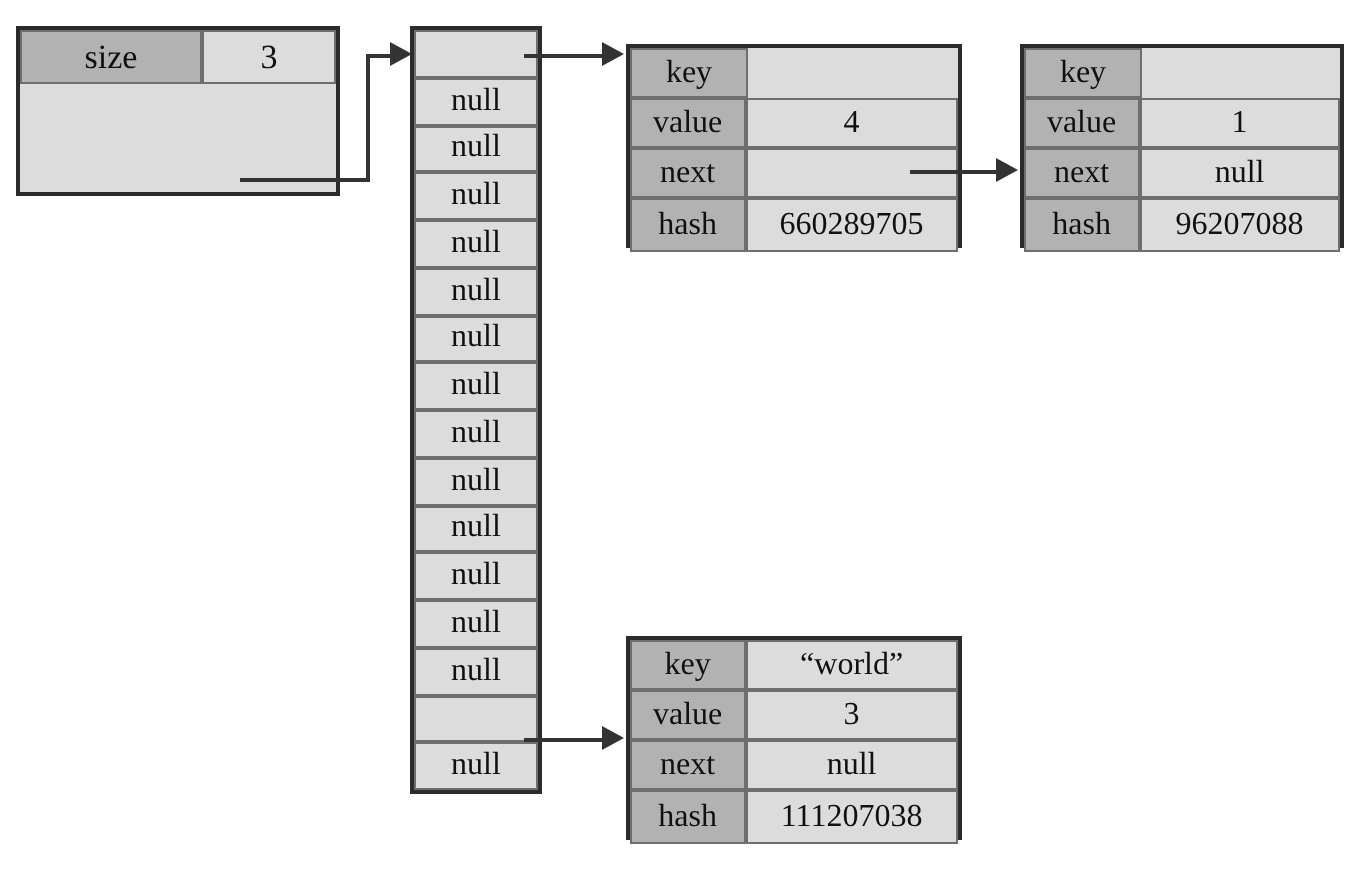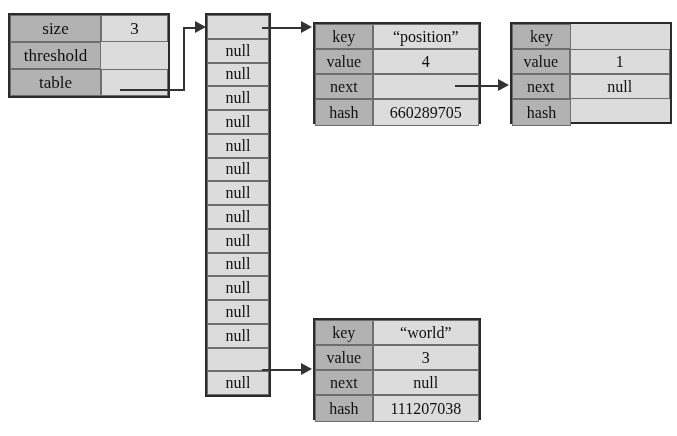--- a/index.html
+++ b/index.html
@@ -111,25 +111,20 @@
 <body>
 
 <div id="canvas">
 
   <div class="box" id="struct-table">
     <div class="row">
       <div class="cell label">size</div>
       <div class="cell value">3</div>
     </div>
     <div class="row">
-      <div class="cell label">threshold</div>
-    </div>
-    <div class="row">
-      <div class="cell label">table</div>
-      <div class="cell value"></div>
     </div>
   </div>
 
   <div class="box" id="bucket-array">
       <div class="cell"></div>
       <div class="cell">null</div>
       <div class="cell">null</div>
       <div class="cell">null</div>
       <div class="cell">null</div>
       <div class="cell">null</div>
@@ -141,21 +136,20 @@
       <div class="cell">null</div>
       <div class="cell">null</div>
       <div class="cell">null</div>
       <div class="cell"></div>
       <div class="cell">null</div>
     </div>
 
   <div class="box node" id="node-position">
     <div class="row">
       <div class="cell label">key</div>
-      <div class="cell value">“position”</div>
     </div>
     <div class="row">
       <div class="cell label">value</div>
       <div class="cell value">4</div>
     </div>
     <div class="row">
       <div class="cell label">next</div>
       <div class="cell value"></div>
     </div>
     <div class="row">
@@ -171,20 +165,21 @@
     <div class="row">
       <div class="cell label">value</div>
       <div class="cell value">1</div>
     </div>
     <div class="row">
       <div class="cell label">next</div>
       <div class="cell value">null</div>
     </div>
     <div class="row">
       <div class="cell label">hash</div>
+      <div class="cell value">96207088</div>
     </div>
   </div>
 
   <div class="box node" id="node-world">
     <div class="row">
       <div class="cell label">key</div>
       <div class="cell value">“world”</div>
     </div>
     <div class="row">
       <div class="cell label">value</div>

